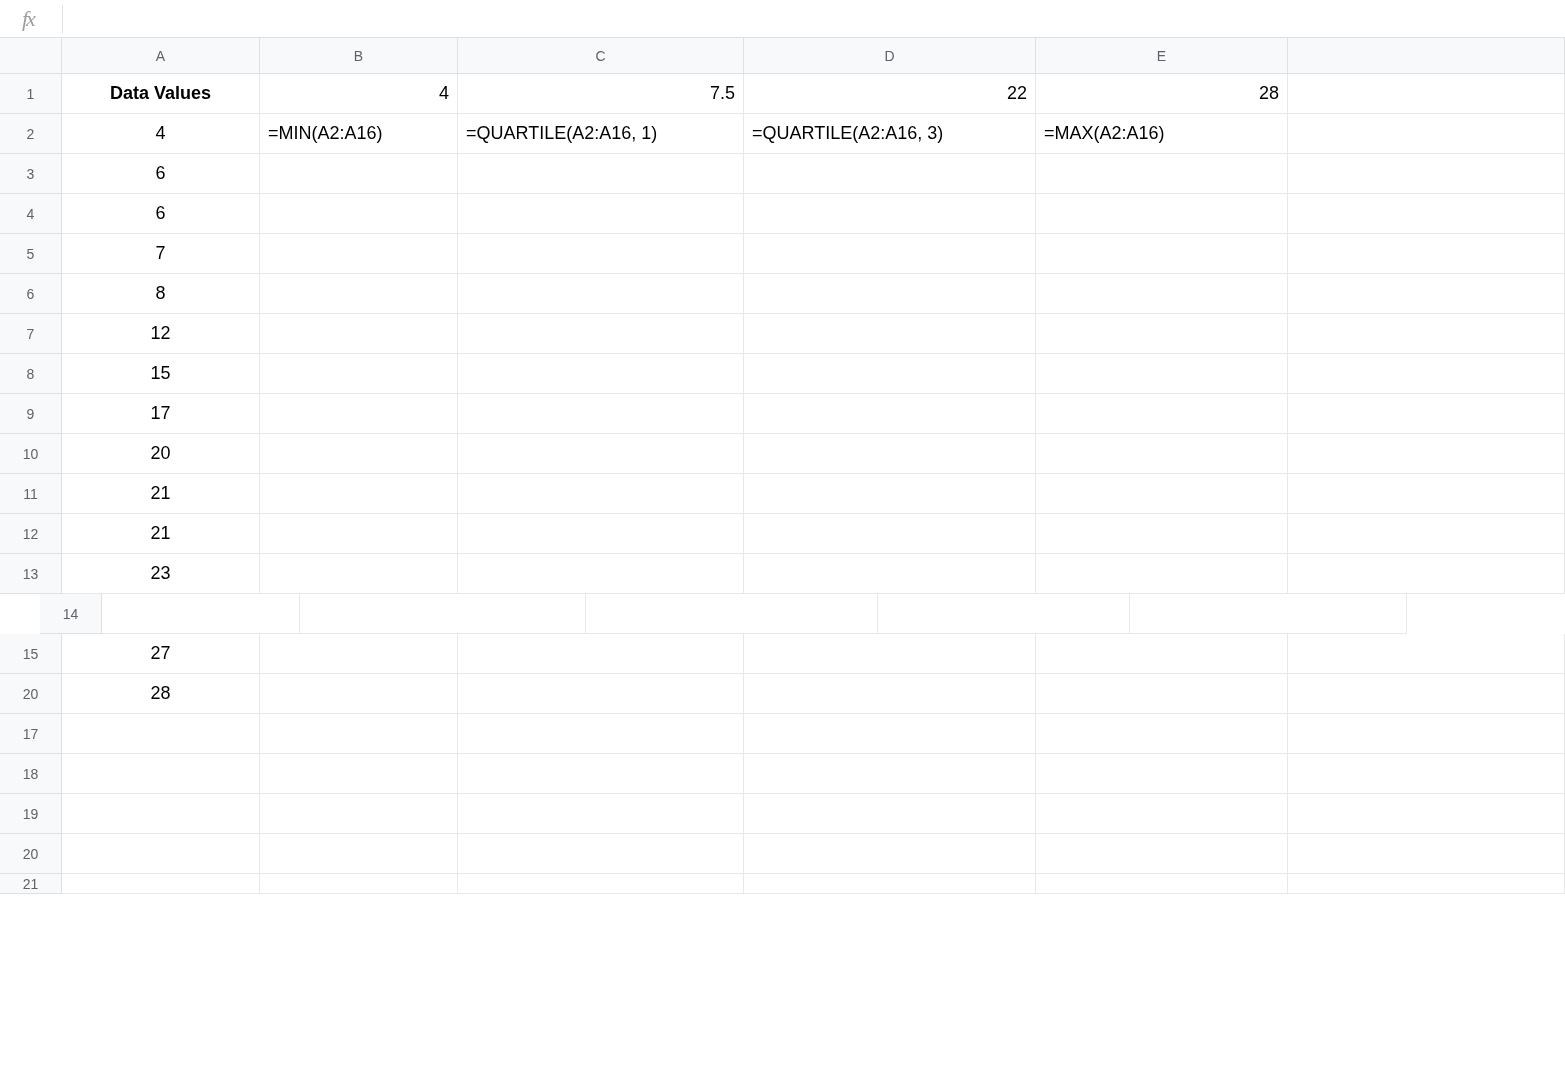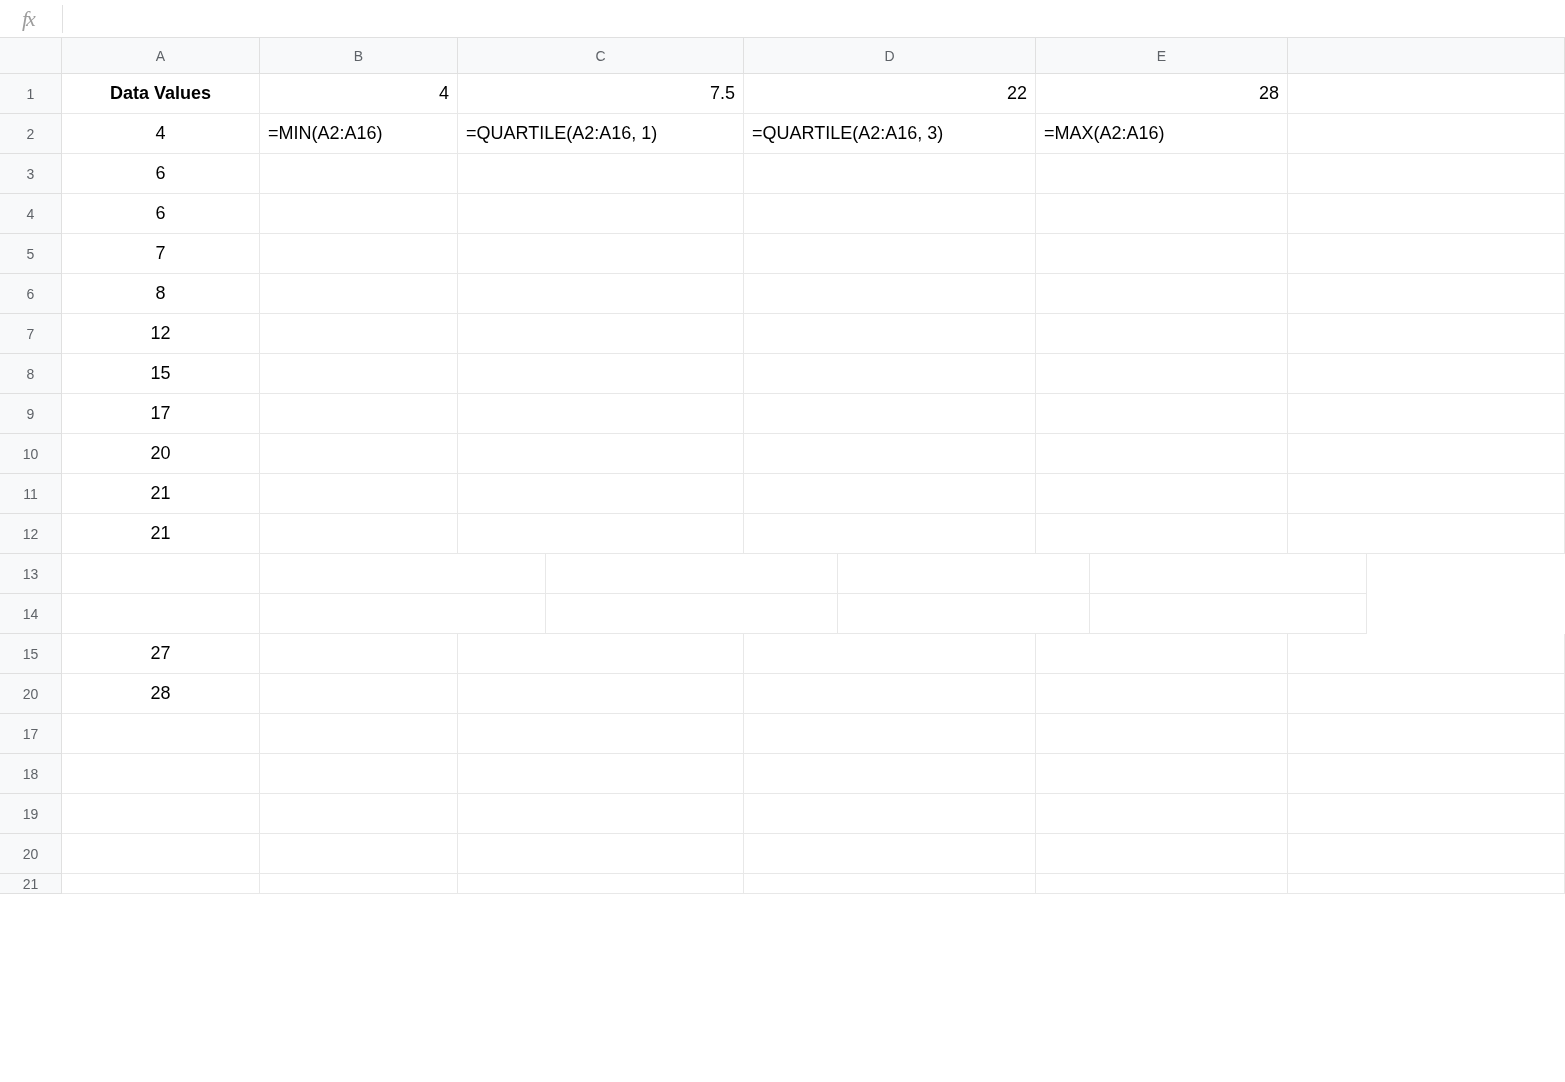--- a/index.html
+++ b/index.html
@@ -226,28 +226,29 @@
         <div class="row-header" style="height: 40px;">12</div>
         <div class="cell col-a center" style="height: 40px;">21</div>
         <div class="cell col-b" style="height: 40px;"></div>
         <div class="cell col-c" style="height: 40px;"></div>
         <div class="cell col-d" style="height: 40px;"></div>
         <div class="cell col-e" style="height: 40px;"></div>
         <div class="cell col-f" style="height: 40px;"></div>
       </div>
       <div class="data-row">
         <div class="row-header" style="height: 40px;">13</div>
-        <div class="cell col-b" style="height: 40px;"></div>
-        <div class="cell col-c" style="height: 40px;"></div>
-        <div class="cell col-d" style="height: 40px;"></div>
-        <div class="cell col-e" style="height: 40px;"></div>
-        <div class="cell col-f" style="height: 40px;"></div>
-      </div>
-      <div class="data-row">
-        <div class="row-header" style="height: 40px;">14</div>
+        <div class="cell col-a center" style="height: 40px;">23</div>
+        <div class="cell col-b" style="height: 40px;"></div>
+        <div class="cell col-c" style="height: 40px;"></div>
+        <div class="cell col-d" style="height: 40px;"></div>
+        <div class="cell col-e" style="height: 40px;"></div>
+        <div class="cell col-f" style="height: 40px;"></div>
+      </div>
+      <div class="data-row">
+        <div class="row-header" style="height: 40px; margin-left: 40px;">14</div>
         <div class="cell col-b" style="height: 40px;"></div>
         <div class="cell col-c" style="height: 40px;"></div>
         <div class="cell col-d" style="height: 40px;"></div>
         <div class="cell col-e" style="height: 40px;"></div>
         <div class="cell col-f" style="height: 40px;"></div>
       </div>
       <div class="data-row">
         <div class="row-header" style="height: 40px;">15</div>
         <div class="cell col-a center" style="height: 40px;">27</div>
         <div class="cell col-b" style="height: 40px;"></div>

